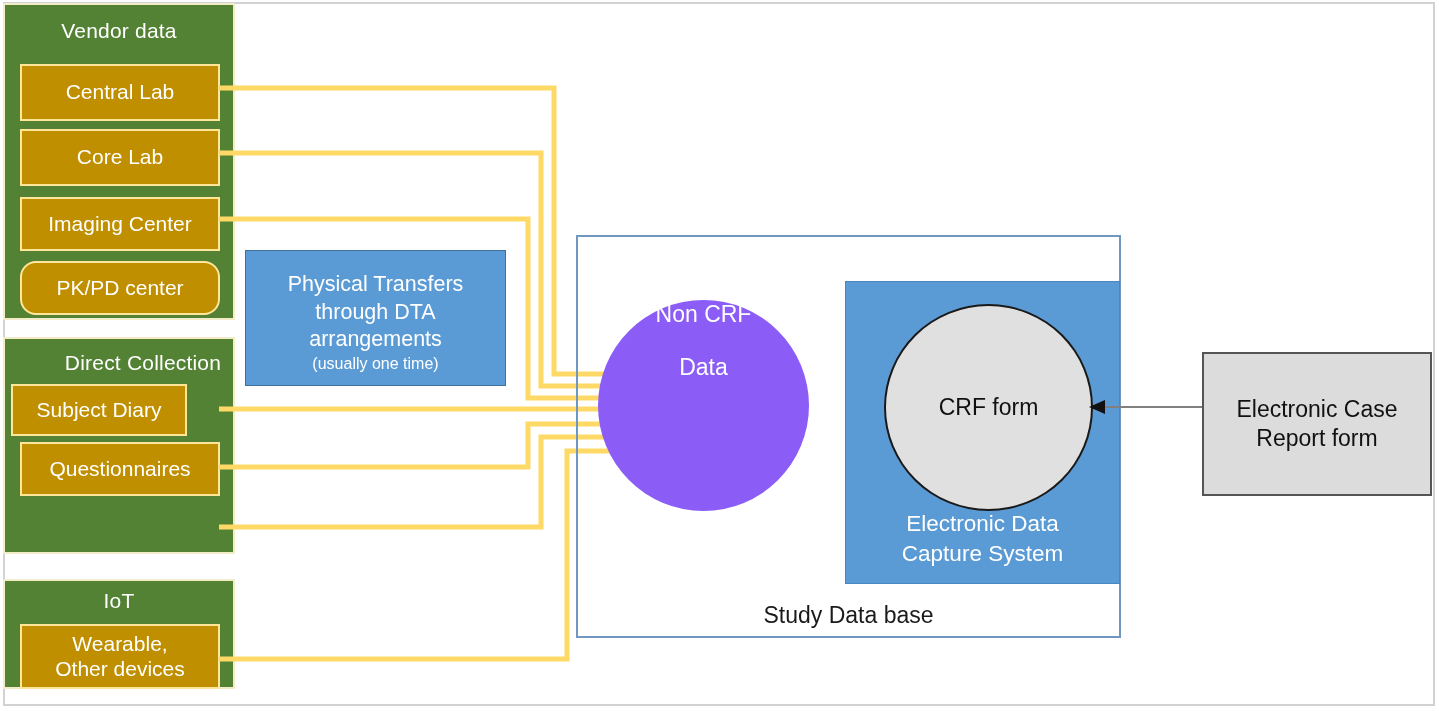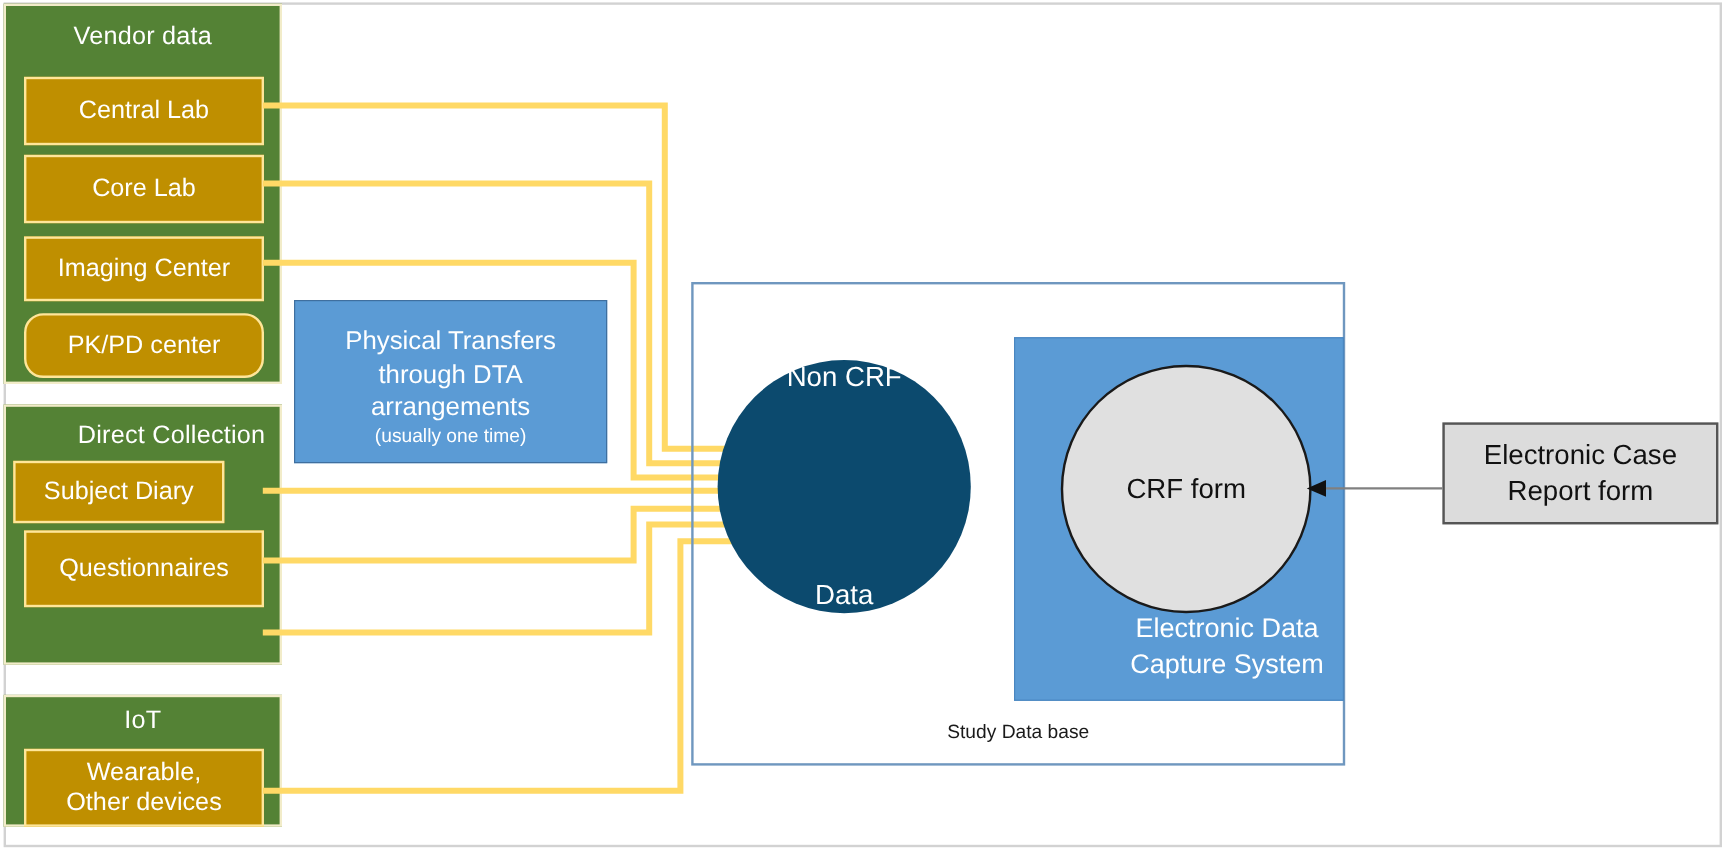--- a/index.html
+++ b/index.html
@@ -84,39 +84,40 @@
     width: 545px; height: 403px;
     border: 2px solid #6f97bf;
     box-sizing: border-box;
     background: transparent;
   }
   #study-db-label {
     position: absolute;
     left: 576px; top: 602px;
     width: 545px;
     text-align: center;
-    font-size: 16px;
+    font-size: 23px;
     color: #1a1a1a;
   }
 
   
   #non-crf {
     position: absolute;
     left: 598px; top: 300px;
     width: 211px; height: 211px;
     border-radius: 50%;
-    background: #0c4a6e;
+    background: #8b5cf6;
     color: #ffffff;
     display: flex;
     flex-direction: column;
     align-items: center;
-    justify-content: space-between;
+    justify-content: flex-start;
     font-size: 23px;
     line-height: 1.3;
     text-align: center;
+    gap: 23px;
   }
 
   
   #edc-box {
     position: absolute;
     left: 845px; top: 281px;
     width: 275px; height: 303px;
     background: #5b9bd5;
     border: 1px solid #4a86c0;
     box-sizing: border-box;
@@ -136,28 +137,27 @@
     color: #111111;
   }
   #edc-label {
     position: absolute;
     left: 845px; top: 509px;
     width: 275px;
     text-align: center;
     color: #ffffff;
     font-size: 22.5px;
     line-height: 1.32;
-    margin-left: 40px;
   }
 
   
   #ecrf-box {
     position: absolute;
     left: 1202px; top: 352px;
-    width: 230px; height: 85px;
+    width: 230px; height: 144px;
     background: #dcdcdc;
     border: 2px solid #555555;
     box-sizing: border-box;
     display: flex;
     align-items: center;
     justify-content: center;
     text-align: center;
     font-size: 23px;
     color: #111111;
     line-height: 1.28;
@@ -194,21 +194,21 @@
     <div class="group-title" style="top:14px;">Vendor data</div>
     <div class="node" style="left:15px; top:59px; width:200px; height:57px;">Central Lab</div>
     <div class="node" style="left:15px; top:124px; width:200px; height:57px;">Core Lab</div>
     <div class="node" style="left:15px; top:192px; width:200px; height:54px;">Imaging Center</div>
     <div class="node" style="left:15px; top:256px; width:200px; height:54px;border-radius:16px;">PK/PD center</div>
   </div>
 
   <div class="group" style="left:3px; top:337px; width:232px; height:217px;">
     <div class="group-title" style="top:12px;padding-left:48px;">Direct Collection</div>
     <div class="node" style="left:6px; top:45px; width:176px; height:52px;">Subject Diary</div>
-    <div class="node" style="left:15px; top:103px; width:200px; height:64px;">Questionnaires</div>
+    <div class="node" style="left:15px; top:103px; width:200px; height:54px;">Questionnaires</div>
   </div>
 
   <div class="group" style="left:3px; top:579px; width:232px; height:110px;">
     <div class="group-title" style="top:8px;">IoT</div>
     <div class="node" style="left:15px; top:43px; width:200px; height:65px; white-space:pre-line;">Wearable,
 Other devices</div>
   </div>
 
   <div id="physical-transfers">
     <div class="pt-main">Physical Transfers</div>

